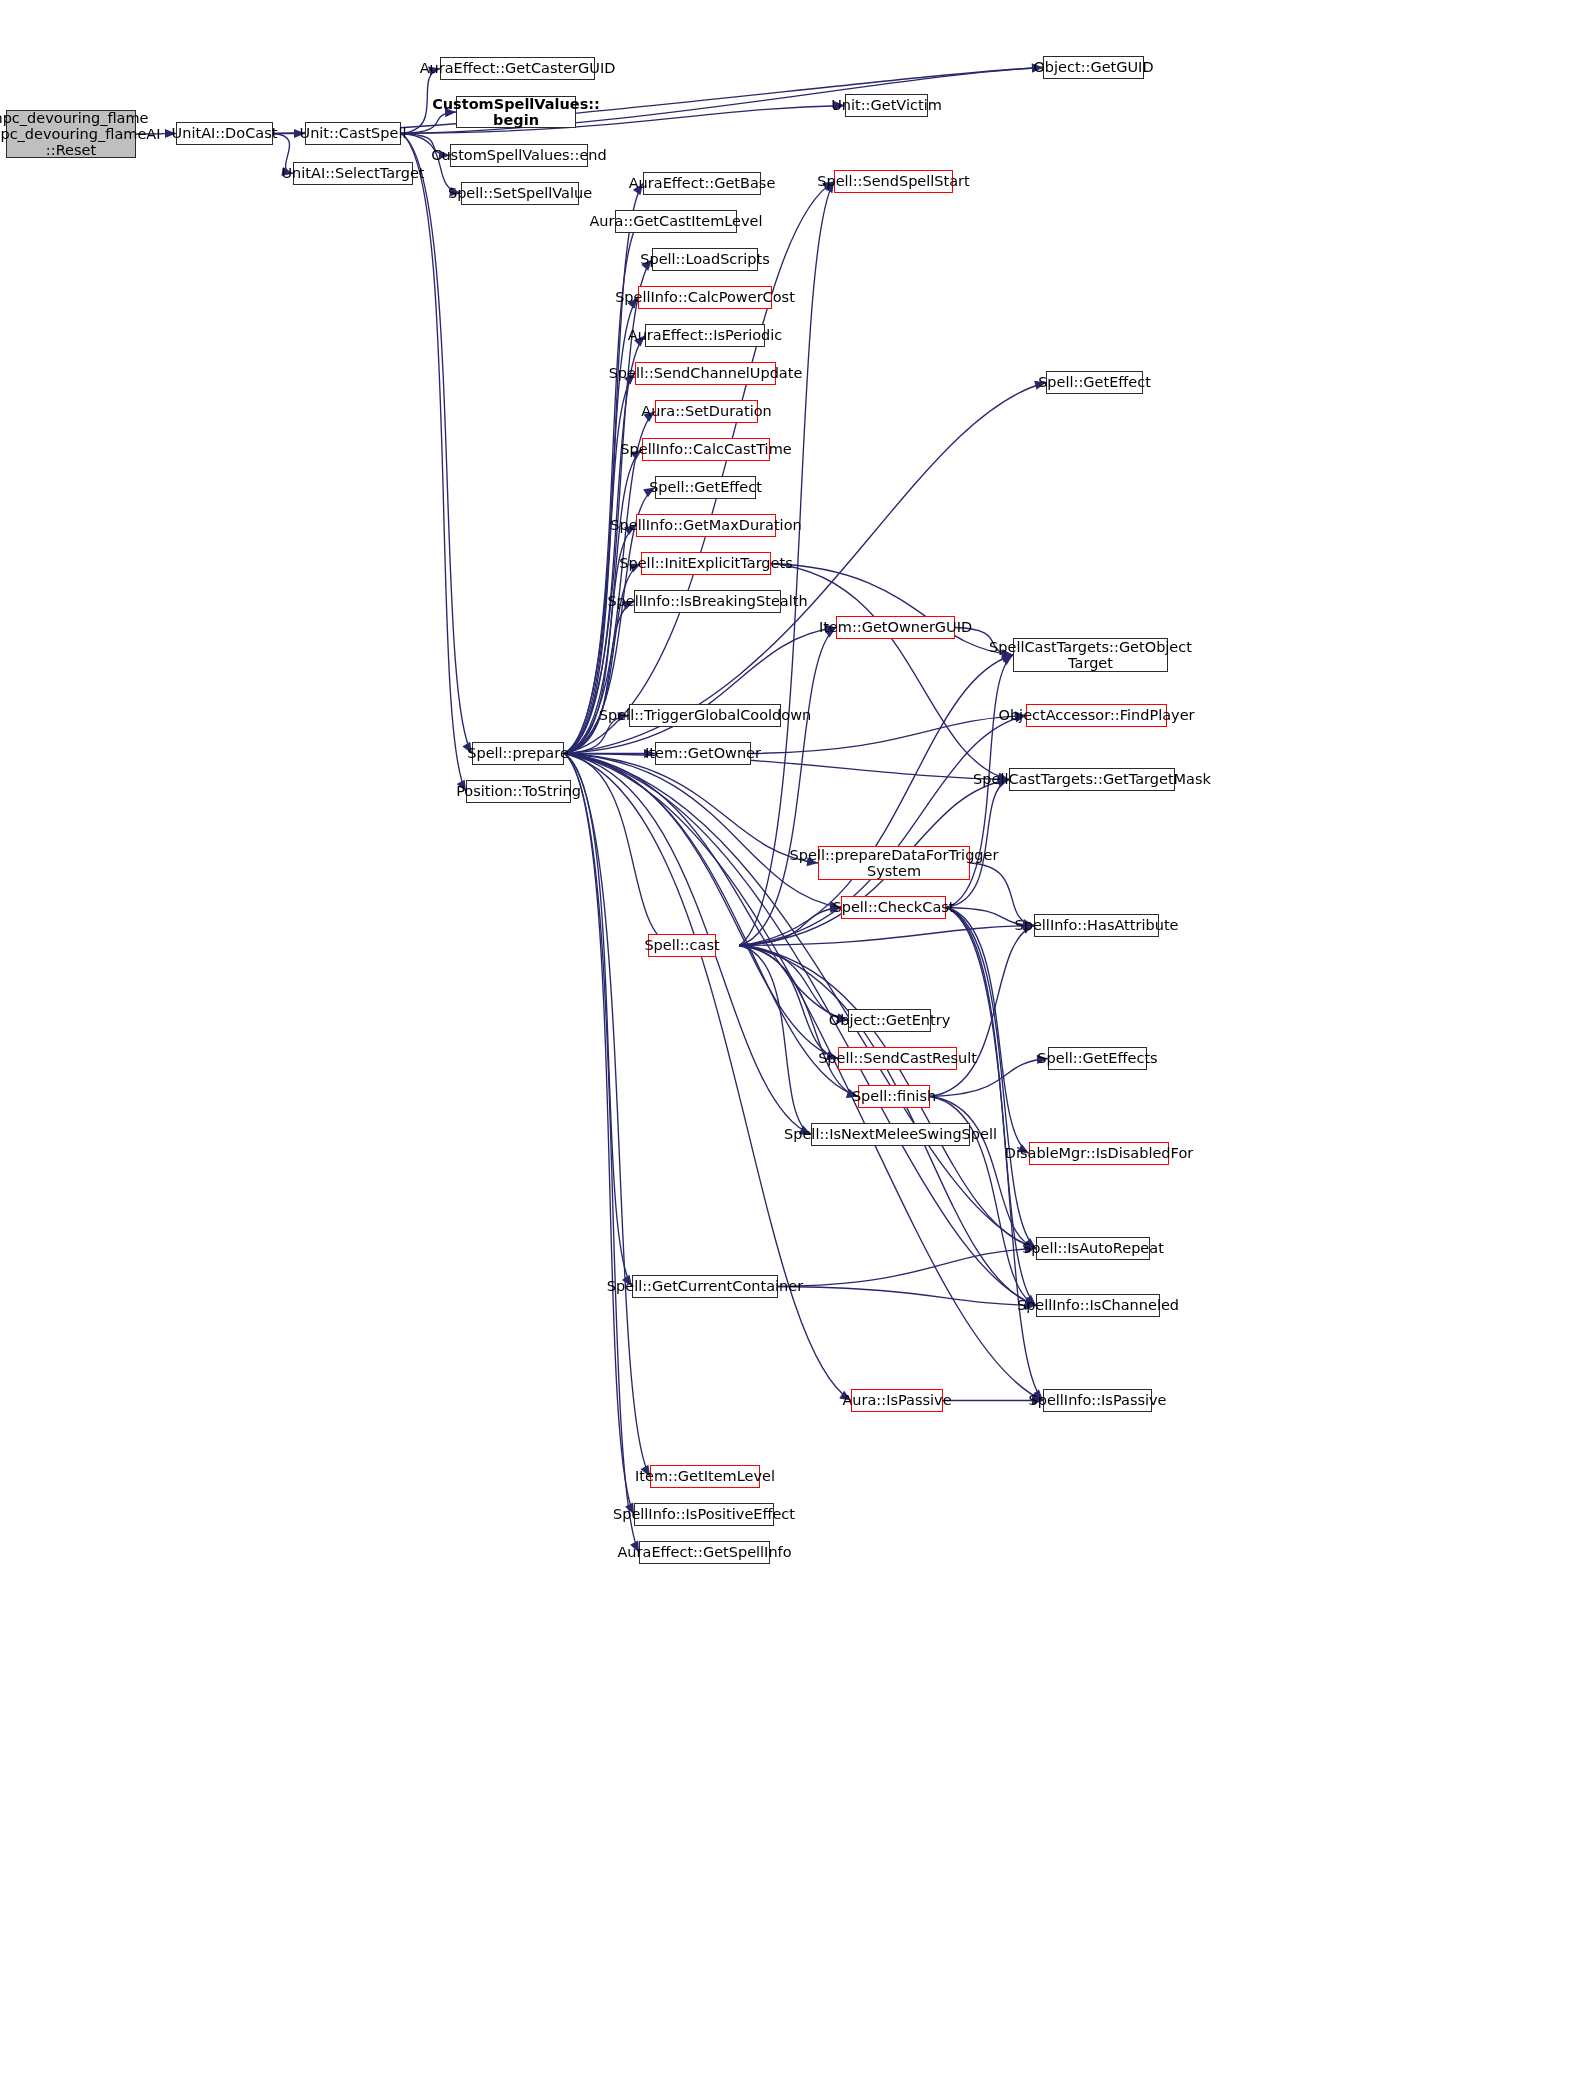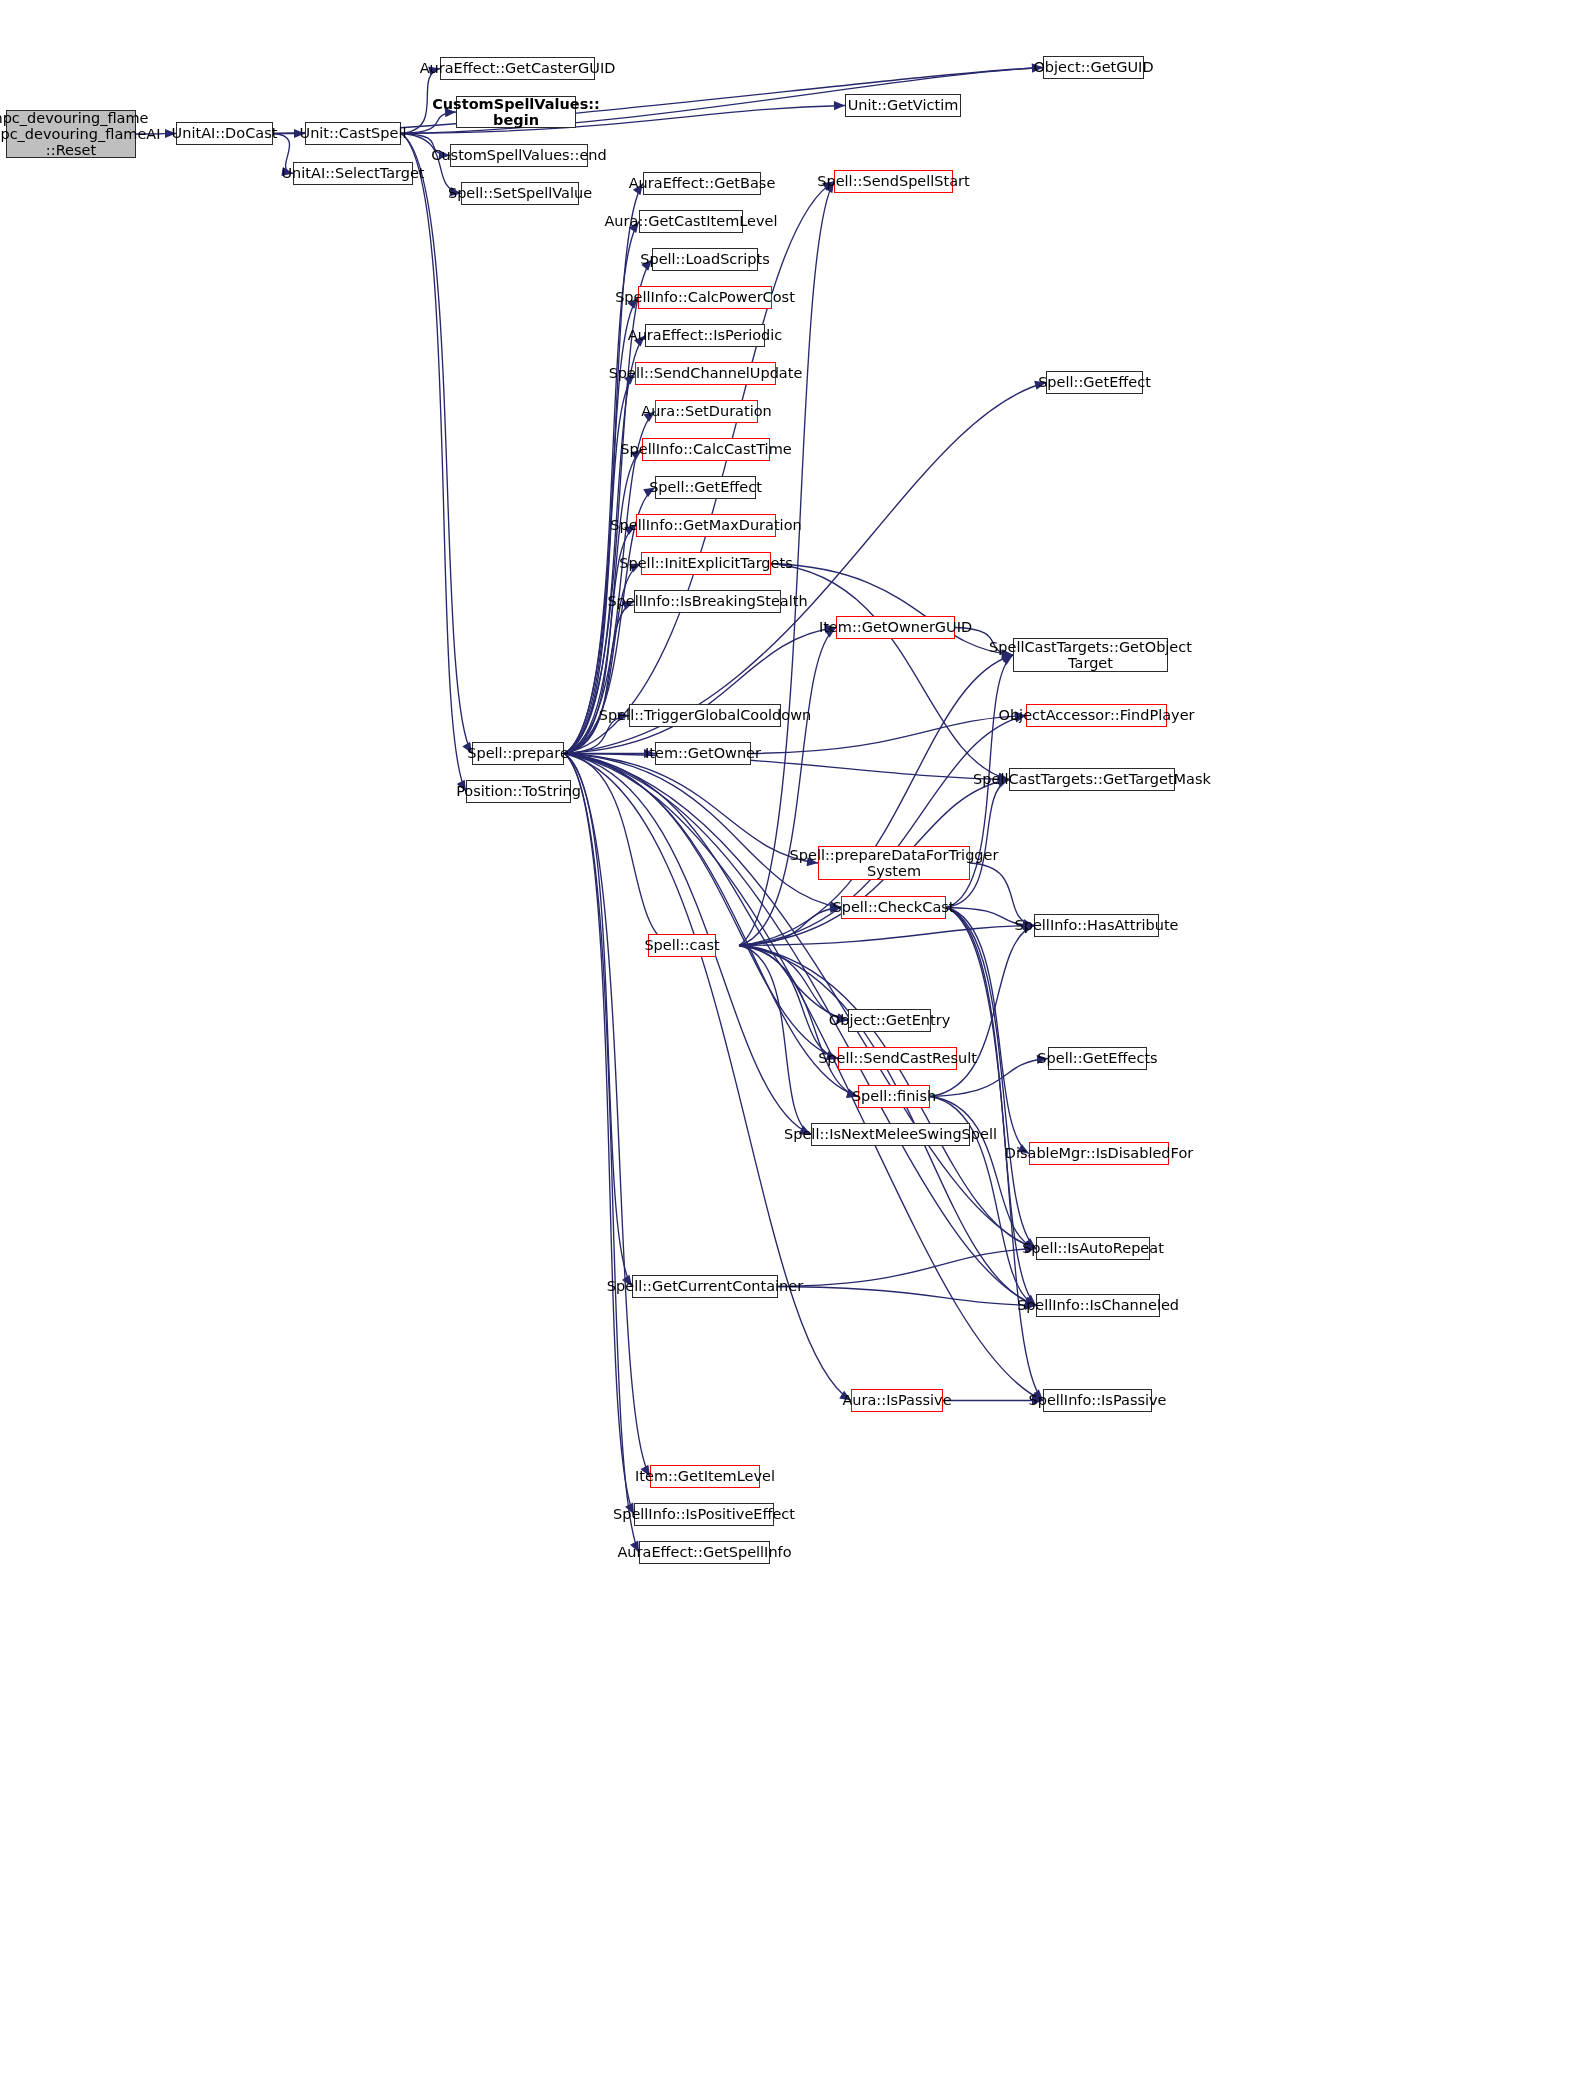--- a/index.html
+++ b/index.html
@@ -182,21 +182,21 @@
 ::Reset</div>
       <div class="node" style="left: 176px; top: 122px; width: 97px; height: 23px;">UnitAI::DoCast</div>
       <div class="node" style="left: 305px; top: 122px; width: 96px; height: 23px;">Unit::CastSpell</div>
       <div class="node" style="left: 293px; top: 162px; width: 120px; height: 23px;">UnitAI::SelectTarget</div>
       <div class="node" style="left: 440px; top: 57px; width: 155px; height: 23px;">AuraEffect::GetCasterGUID</div>
       <div class="node" style="left: 456px; top: 96px; width: 120px; height: 32px; font-weight: bold;">CustomSpellValues::
 begin</div>
       <div class="node" style="left: 450px; top: 144px; width: 138px; height: 23px;">CustomSpellValues::end</div>
       <div class="node" style="left: 461px; top: 182px; width: 118px; height: 23px;">Spell::SetSpellValue</div>
       <div class="node" style="left: 643px; top: 172px; width: 118px; height: 23px;">AuraEffect::GetBase</div>
-      <div class="node" style="left: 639px; top: 210px; width: 104px; height: 23px; text-align: right;">Aura::GetCastItemLevel</div>
+      <div class="node" style="left: 615px; top: 210px; width: 122px; height: 23px; text-align: right;">Aura::GetCastItemLevel</div>
       <div class="node" style="left: 652px; top: 248px; width: 106px; height: 23px;">Spell::LoadScripts</div>
       <div class="node red" style="left: 638px; top: 286px; width: 134px; height: 23px;">SpellInfo::CalcPowerCost</div>
       <div class="node" style="left: 645px; top: 324px; width: 120px; height: 23px;">AuraEffect::IsPeriodic</div>
       <div class="node red" style="left: 635px; top: 362px; width: 141px; height: 23px;">Spell::SendChannelUpdate</div>
       <div class="node red" style="left: 655px; top: 400px; width: 103px; height: 23px;">Aura::SetDuration</div>
       <div class="node red" style="left: 642px; top: 438px; width: 128px; height: 23px;">SpellInfo::CalcCastTime</div>
       <div class="node" style="left: 655px; top: 476px; width: 101px; height: 23px;">Spell::GetEffect</div>
       <div class="node red" style="left: 636px; top: 514px; width: 140px; height: 23px;">SpellInfo::GetMaxDuration</div>
       <div class="node red" style="left: 641px; top: 552px; width: 130px; height: 23px;">Spell::InitExplicitTargets</div>
       <div class="node" style="left: 634px; top: 590px; width: 147px; height: 23px;">SpellInfo::IsBreakingStealth</div>
@@ -222,17 +222,17 @@
       <div class="node red" style="left: 1029px; top: 1142px; width: 140px; height: 23px;">DisableMgr::IsDisabledFor</div>
       <div class="node" style="left: 1036px; top: 1237px; width: 114px; height: 23px;">Spell::IsAutoRepeat</div>
       <div class="node" style="left: 632px; top: 1275px; width: 146px; height: 23px;">Spell::GetCurrentContainer</div>
       <div class="node" style="left: 1036px; top: 1294px; width: 124px; height: 23px;">SpellInfo::IsChanneled</div>
       <div class="node red" style="left: 851px; top: 1389px; width: 92px; height: 23px;">Aura::IsPassive</div>
       <div class="node" style="left: 1043px; top: 1389px; width: 109px; height: 23px;">SpellInfo::IsPassive</div>
       <div class="node red" style="left: 650px; top: 1465px; width: 110px; height: 23px;">Item::GetItemLevel</div>
       <div class="node" style="left: 634px; top: 1503px; width: 140px; height: 23px;">SpellInfo::IsPositiveEffect</div>
       <div class="node" style="left: 639px; top: 1541px; width: 131px; height: 23px;">AuraEffect::GetSpellInfo</div>
       <div class="node" style="left: 1043px; top: 56px; width: 101px; height: 23px;">Object::GetGUID</div>
-      <div class="node" style="left: 845px; top: 94px; width: 116px; height: 23px;">Unit::GetVictim</div>
+      <div class="node" style="left: 845px; top: 94px; width: 83px; height: 23px;">Unit::GetVictim</div>
       <div class="node red" style="left: 834px; top: 170px; width: 119px; height: 23px;">Spell::SendSpellStart</div>
       <div class="node" style="left: 1046px; top: 371px; width: 97px; height: 23px;">Spell::GetEffect</div>
     </div>
 </div>
 
 </body></html>

